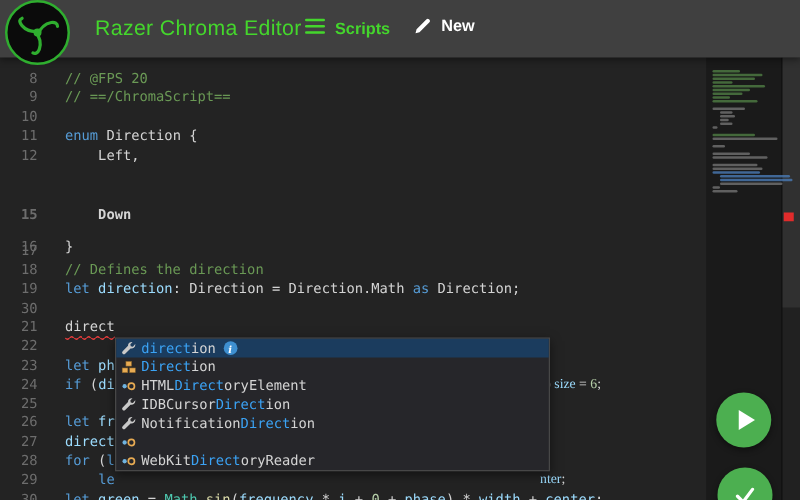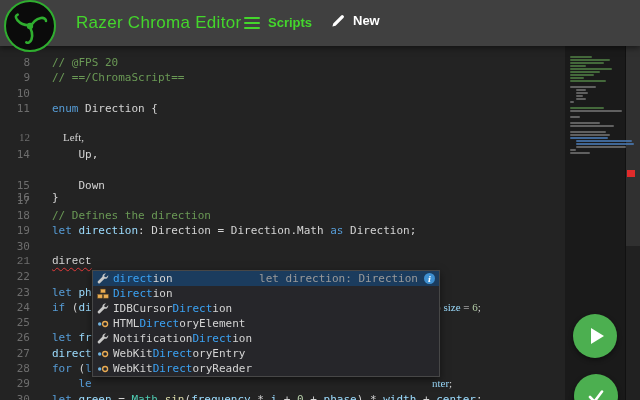--- a/index.html
+++ b/index.html
@@ -2,21 +2,21 @@
 <html><head>
 <meta charset="utf-8">
 <style>
   html,body{margin:0;padding:0}
   body{width:640px;height:400px;overflow:hidden;position:relative;background:#232323;font-family:"Liberation Sans",sans-serif}
 
   
   .topbar{position:absolute;left:0;top:0;width:640px;height:46px;background:#404040;box-shadow:0 2px 6px rgba(0,0,0,.5);z-index:30}
   .logo{position:absolute;left:4px;top:0;width:52px;height:52px;border-radius:50%;background:#0b0b0b;border:2px solid #2fae2f;box-sizing:border-box;z-index:31;display:flex;align-items:center;justify-content:center}
   .app-title{position:absolute;left:76px;top:13px;font-size:17px;color:#44d62c;letter-spacing:.3px;z-index:31;white-space:nowrap}
-  .menu-btn{position:absolute;left:244px;top:15px;display:flex;align-items:center;gap:8px;z-index:31;cursor:pointer}
+  .menu-btn{position:absolute;left:244px;top:15px;display:flex;align-items:flex-start;gap:8px;z-index:31;cursor:pointer}
   .burger{display:flex;flex-direction:column;gap:3px}
   .burger i{display:block;width:16px;height:2px;background:#44d62c;border-radius:1px}
   .menu-label{color:#44d62c;font-size:13px;font-weight:bold}
   .new-btn{position:absolute;left:331px;top:13px;display:flex;align-items:center;gap:7px;z-index:31;cursor:pointer}
   .new-label{color:#ffffff;font-size:13px;font-weight:bold}
 
   
   .editor{position:absolute;left:0;top:46px;width:565px;height:354px;background:#232323;overflow:hidden}
   .line{position:absolute;left:0;width:565px;height:16px;white-space:pre;font-family:"DejaVu Sans Mono","Liberation Mono",monospace;font-size:11px;line-height:15px}
   .ln{position:absolute;left:0;width:30px;text-align:right;color:#6d6d6d}
@@ -81,29 +81,28 @@
     <path fill="#ffffff" d="M1.5 14.5l.9-3.4 8.5-8.5a1.5 1.5 0 0 1 2.1 0l.4.4a1.5 1.5 0 0 1 0 2.1l-8.5 8.5-3.4.9z"></path>
   </svg>
   <span class="new-label">New</span>
 </div>
 
 <div class="editor" id="editor">
     <div class="line" style="top: 9px;"><span class="ln">8</span><span class="txt"><span class="cm">// @FPS 20</span></span></div>
     <div class="line" style="top: 24.3px;"><span class="ln">9</span><span class="txt"><span class="cm">// ==/ChromaScript==</span></span></div>
     <div class="line" style="top: 39.6px;"><span class="ln">10</span><span class="txt"></span></div>
     <div class="line" style="top: 54.9px;"><span class="ln">11</span><span class="txt"><span class="kw">enum</span><span class="pl"> Direction {</span></span></div>
-    <div class="line" style="top: 84px; font-family: Liberation Serif, serif;"><span class="ln">12</span><span class="txt"><span class="pl">    Left,</span></span></div>
-    <div class="line" style="top: 100.8px;"><span class="ln">14</span><span class="txt"><span class="pl">    Up,</span></span></div>
-    <div class="line" style="top: 132px;"><span class="ln">15</span><span class="txt"><span class="pl">    Down</span></span></div>
+    <div class="line" style="top: 71px;"><span class="ln">12</span><span class="txt"><span class="pl">    Left,</span></span></div>
+    <div class="line" style="top: 118px; font-weight: bold;"><span class="ln">15</span><span class="txt"><span class="pl">    Down</span></span></div>
     <div class="line" style="top: 131.4px; margin-top: 13px;"><span class="ln">16</span><span class="txt"><span class="pl">}</span></span></div>
     <div class="line" style="top: 146.7px;"><span class="ln">17</span><span class="txt"></span></div>
     <div class="line" style="top: 162px;"><span class="ln">18</span><span class="txt"><span class="cm">// Defines the direction</span></span></div>
     <div class="line" style="top: 177.3px;"><span class="ln">19</span><span class="txt"><span class="kw">let</span><span class="vr"> direction</span><span class="pl">: Direction = Direction.Math </span><span class="kw">as</span><span class="pl"> Direction;</span></span></div>
     <div class="line" style="top: 192.6px;"><span class="ln">30</span><span class="txt"></span></div>
-    <div class="line" style="top: 207.9px; font-family: Liberation Mono, monospace;"><span class="ln">21</span><span class="txt"><span class="er">direct</span></span></div>
+    <div class="line" style="top: 207.9px;"><span class="ln">21</span><span class="txt"><span class="er">direct</span></span></div>
     <div class="line" style="top: 223.2px;"><span class="ln">22</span><span class="txt"></span></div>
     <div class="line" style="top: 238.5px;"><span class="ln">23</span><span class="txt"><span class="kw">let</span><span class="vr"> ph</span></span></div>
     <div class="line" style="top: 253.8px;"><span class="ln">24</span><span class="txt"><span class="kw">if</span><span class="pl"> (</span><span class="vr">di</span></span></div>
     <div class="line" style="top: 269.1px;"><span class="ln">25</span><span class="txt"></span></div>
     <div class="line" style="top: 284.4px;"><span class="ln">26</span><span class="txt"><span class="kw">let</span><span class="vr"> fr</span></span></div>
     <div class="line" style="top: 299.7px;"><span class="ln">27</span><span class="txt"><span class="vr">direct</span></span></div>
     <div class="line" style="top: 315px;"><span class="ln">28</span><span class="txt"><span class="kw">for</span><span class="pl"> (</span><span class="kw">l</span></span></div>
     <div class="line" style="top: 330.3px;"><span class="ln">29</span><span class="txt"><span class="pl">    </span><span class="kw">le</span></span></div>
     <div class="line" style="top: 345.6px;"><span class="ln">30</span><span class="txt"><span class="kw">let</span><span class="vr"> green</span><span class="pl"> = </span><span class="ty">Math</span><span class="pl">.</span><span class="fn">sin</span><span class="pl">(</span><span class="vr">frequency</span><span class="pl"> * </span><span class="vr">i</span><span class="pl"> + </span><span class="nm">0</span><span class="pl"> + </span><span class="vr">phase</span><span class="pl">) * </span><span class="vr">width</span><span class="pl"> + </span><span class="vr">center</span><span class="pl">;</span></span></div>
     <div class="rfrag" style="top: 253.8px; left: 437px;"><span class="pl">) </span><span class="vr">size</span><span class="pl"> = </span><span class="nm">6</span><span class="pl">;</span></div>
@@ -111,68 +110,66 @@
   </div>
 
 <div class="suggest" id="suggest">
     <div class="s-row sel">
       <span class="s-icon">
         <svg width="12" height="12" viewBox="0 0 16 16">
           <path fill="#c8c8c8" d="M15 3.8a4 4 0 0 1-5.1 3.8L4.2 13.3a1.9 1.9 0 1 1-2.7-2.7l5.7-5.7A4 4 0 0 1 12 .8L9.7 3.1l.4 2.3 2.3.4L14.9 3c.07.26.1.53.1.8z"></path>
         </svg>
       </span>
       <span class="s-label"><span class="hl">direct</span><span>ion</span></span>
-      <span class="s-detail">let direction: Direction</span>
       <span class="s-info">i</span>
     </div>
     <div class="s-row">
       <span class="s-icon">
         <svg width="12" height="12" viewBox="0 0 16 16">
           <g fill="#e8ab53" stroke="#8a6429" stroke-width=".6">
             <rect x="5" y="1.5" width="6" height="5"></rect>
             <rect x="1" y="8.5" width="6" height="5"></rect>
             <rect x="9" y="8.5" width="6" height="5"></rect>
           </g>
         </svg>
       </span>
       <span class="s-label"><span class="hl">Direct</span><span>ion</span></span>
     </div>
     <div class="s-row">
       <span class="s-icon">
         <svg width="12" height="12" viewBox="0 0 16 16">
-          <path fill="#c8c8c8" d="M15 3.8a4 4 0 0 1-5.1 3.8L4.2 13.3a1.9 1.9 0 1 1-2.7-2.7l5.7-5.7A4 4 0 0 1 12 .8L9.7 3.1l.4 2.3 2.3.4L14.9 3c.07.26.1.53.1.8z"></path>
-        </svg>
-      </span>
-      <span class="s-label"><span>IDBCursor</span><span class="hl">Direct</span><span>ion</span></span>
-    </div>
-    <div class="s-row">
-      <span class="s-icon">
-        <svg width="12" height="12" viewBox="0 0 16 16">
           <circle cx="3.6" cy="8" r="2.3" fill="#6fb3e0"></circle>
           <circle cx="10.8" cy="8" r="3.3" fill="none" stroke="#e8ab53" stroke-width="1.8"></circle>
         </svg>
       </span>
       <span class="s-label"><span>HTML</span><span class="hl">Direct</span><span>oryElement</span></span>
     </div>
     <div class="s-row">
       <span class="s-icon">
         <svg width="12" height="12" viewBox="0 0 16 16">
           <path fill="#c8c8c8" d="M15 3.8a4 4 0 0 1-5.1 3.8L4.2 13.3a1.9 1.9 0 1 1-2.7-2.7l5.7-5.7A4 4 0 0 1 12 .8L9.7 3.1l.4 2.3 2.3.4L14.9 3c.07.26.1.53.1.8z"></path>
         </svg>
       </span>
+      <span class="s-label"><span>IDBCursor</span><span class="hl">Direct</span><span>ion</span></span>
+    </div>
+    <div class="s-row">
+      <span class="s-icon">
+        <svg width="12" height="12" viewBox="0 0 16 16">
+          <path fill="#c8c8c8" d="M15 3.8a4 4 0 0 1-5.1 3.8L4.2 13.3a1.9 1.9 0 1 1-2.7-2.7l5.7-5.7A4 4 0 0 1 12 .8L9.7 3.1l.4 2.3 2.3.4L14.9 3c.07.26.1.53.1.8z"></path>
+        </svg>
+      </span>
       <span class="s-label"><span>Notification</span><span class="hl">Direct</span><span>ion</span></span>
     </div>
     <div class="s-row">
       <span class="s-icon">
         <svg width="12" height="12" viewBox="0 0 16 16">
           <circle cx="3.6" cy="8" r="2.3" fill="#6fb3e0"></circle>
           <circle cx="10.8" cy="8" r="3.3" fill="none" stroke="#e8ab53" stroke-width="1.8"></circle>
         </svg>
       </span>
-      <span class="s-label"><span>WebKit</span><span class="hl">Direct</span><span>oryEntry</span></span>
     </div>
     <div class="s-row">
       <span class="s-icon">
         <svg width="12" height="12" viewBox="0 0 16 16">
           <circle cx="3.6" cy="8" r="2.3" fill="#6fb3e0"></circle>
           <circle cx="10.8" cy="8" r="3.3" fill="none" stroke="#e8ab53" stroke-width="1.8"></circle>
         </svg>
       </span>
       <span class="s-label"><span>WebKit</span><span class="hl">Direct</span><span>oryReader</span></span>
     </div>

